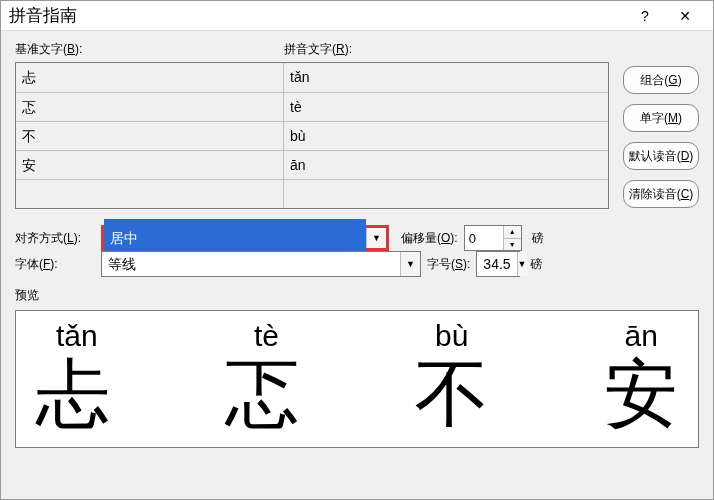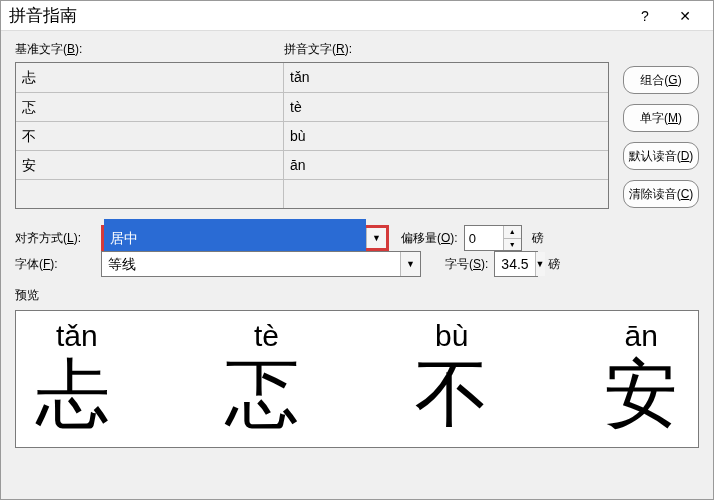--- a/index.html
+++ b/index.html
@@ -106,21 +106,21 @@
         </div>
         <div class="unit">磅</div>
       </div>
 
       <div class="opt-row">
         <div class="lab"><span>字体(<u>F</u>):</span></div>
         <div class="select-wrap" style="width:320px">
           <div class="sel-val">等线</div>
           <div class="chev">▼</div>
         </div>
-        <div class="lab" style="width:auto;margin-left:18px"><span>字号(<u>S</u>):</span></div>
+        <div class="lab" style="width:auto;"><span>字号(<u>S</u>):</span></div>
         <div class="select-wrap" style="width:44px">
           <div class="sel-val">34.5</div>
           <div class="chev">▼</div>
         </div>
         <div class="unit">磅</div>
       </div>
     </div>
 
     <div class="preview-label">预览</div>
     <div class="preview">

